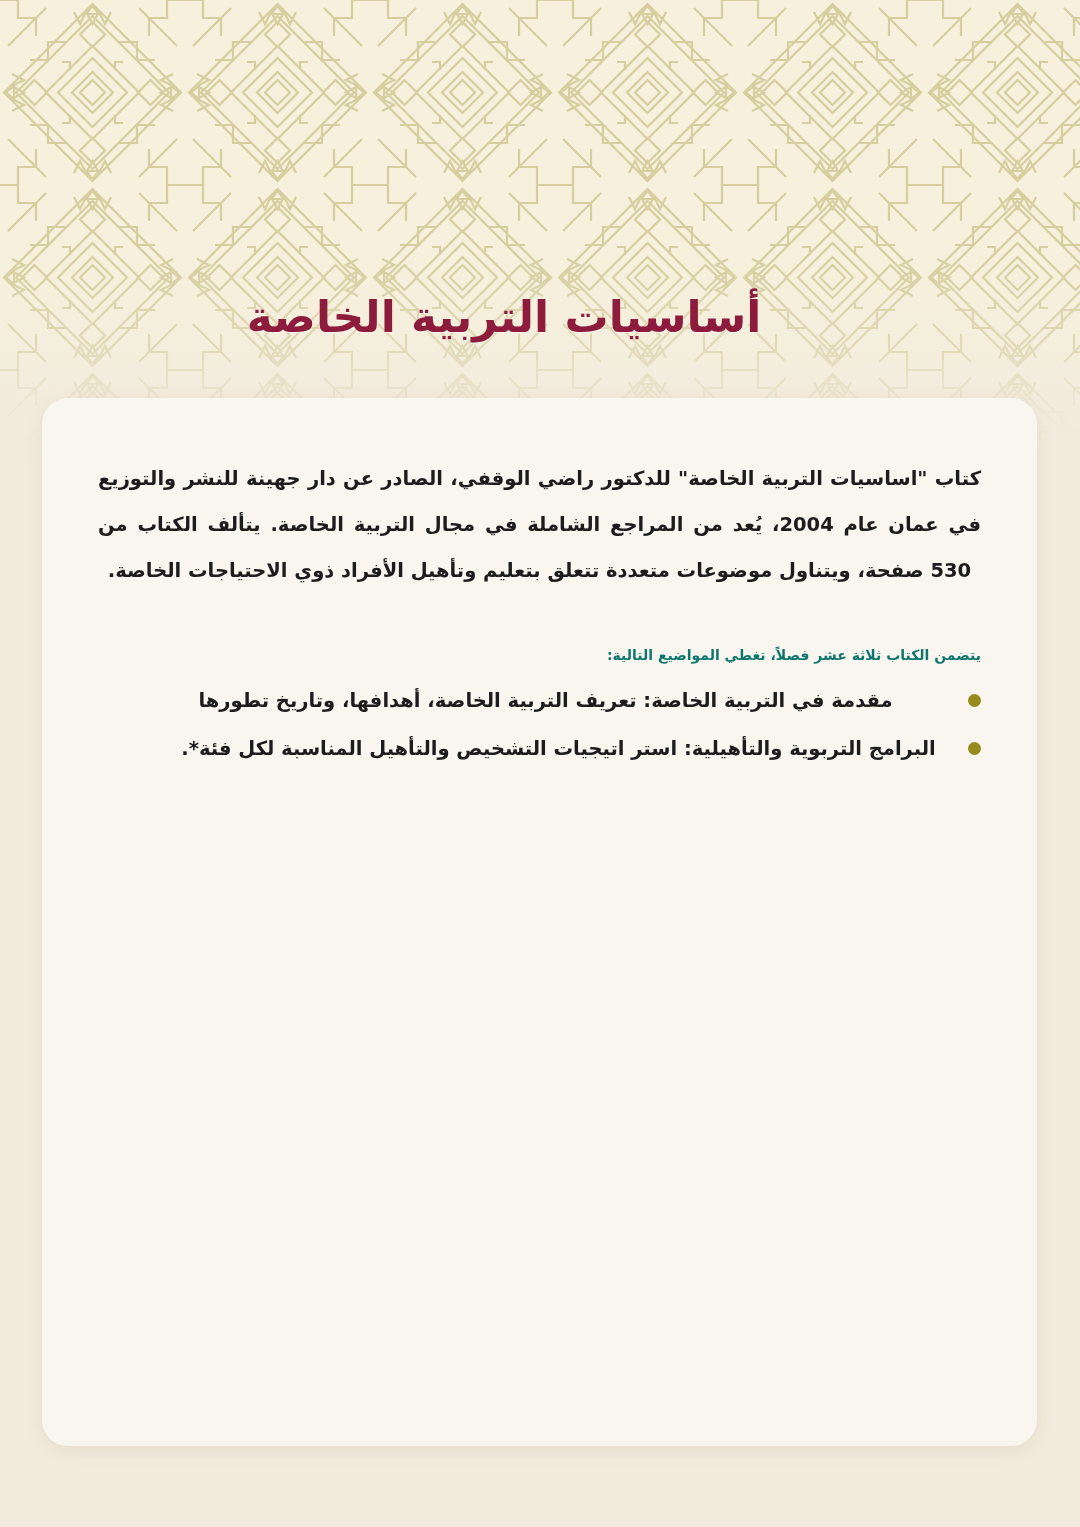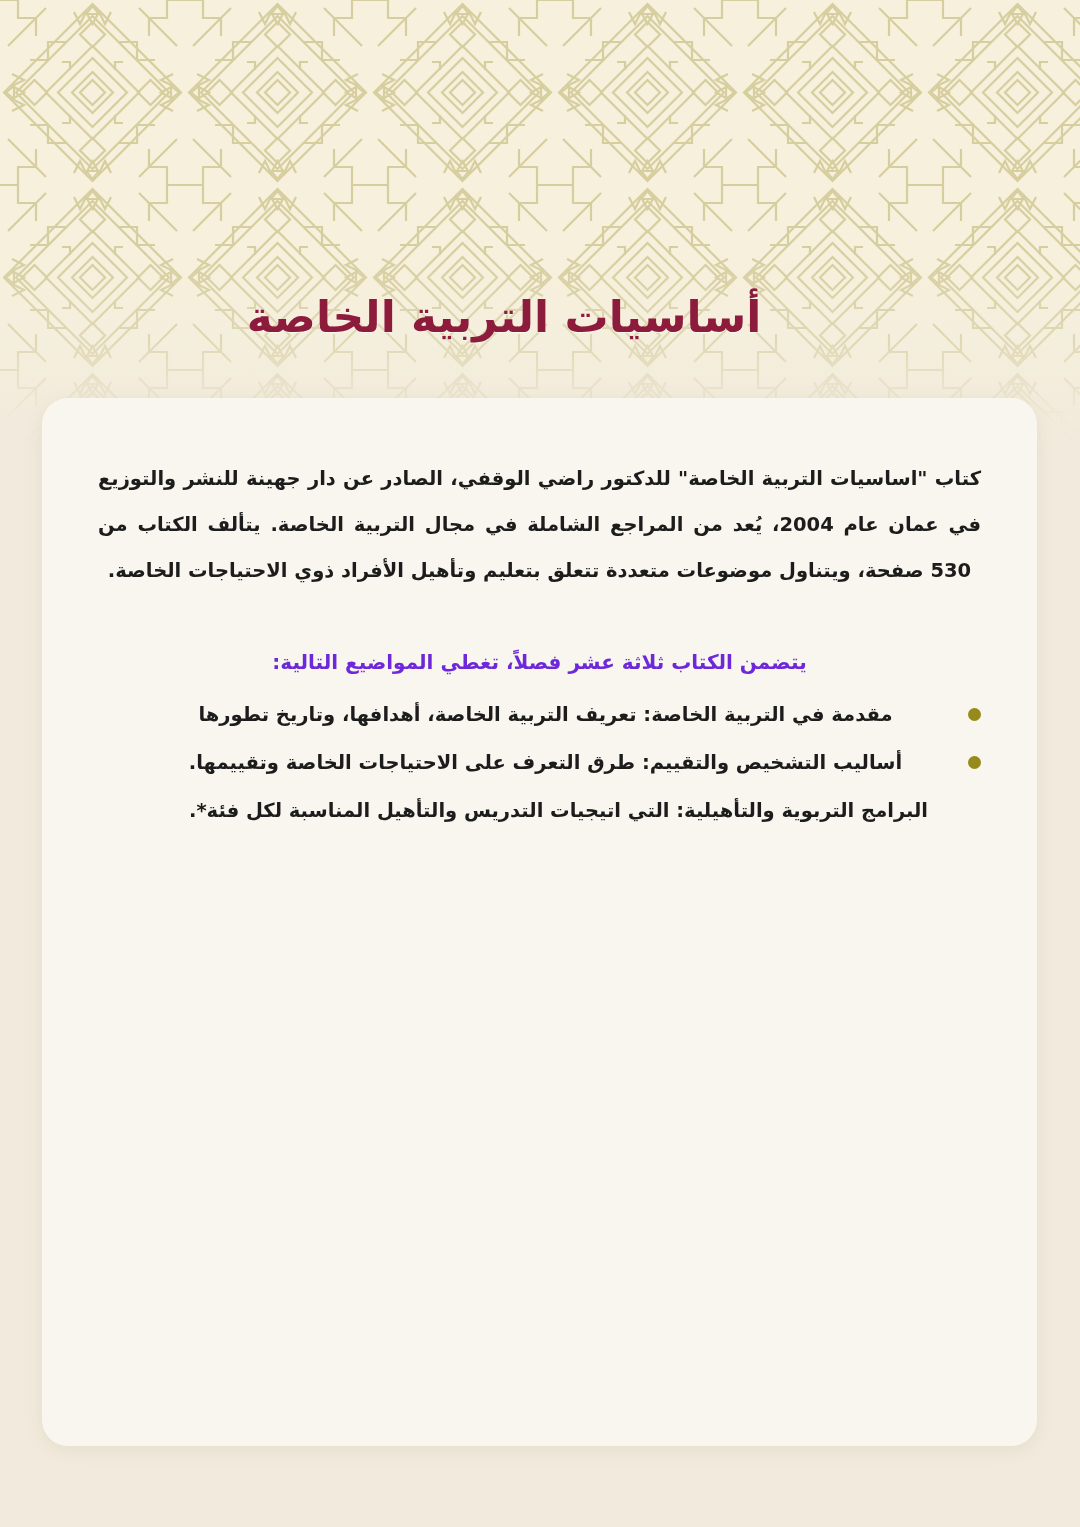--- a/index.html
+++ b/index.html
@@ -88,24 +88,23 @@
     font-weight: bold;
     color: #1C1C1C;
     line-height: 2.35;
     padding: 0 28px;
   }
 
   #intro-paragraph { margin-bottom: 46px; }
 
   #topics-lead {
     direction: rtl;
-    text-align: center;
-    font-size: 20px;
-    font-weight: bold;
-    color: #6d28d9;
+    font-size: 14px;
+    font-weight: bold;
+    color: #0f766e;
     line-height: 2.35;
     padding: 0 28px;
     margin-bottom: 6px;
   }
 
   #topics-list {
     list-style: none;
     direction: rtl;
     padding: 0 28px 0 28px;
     margin: 0;
@@ -211,24 +210,23 @@
   <ul id="topics-list">
 
     <li>
       <span class="bullet-dot"></span>
       <span>مقدمة في التربية الخاصة: تعريف التربية الخاصة، أهدافها، وتاريخ تطورها</span>
     </li>
 
 
     <li>
       <span class="bullet-dot"></span>
-      <span>أساليب التشخيص والتقييم: طرق التعرف على الاحتياجات الخاصة وتقييمها.</span>
     </li>
 
     <li style="padding-right:0;">
-      <span>البرامج التربوية والتأهيلية: التي اتيجيات التدريس والتأهيل المناسبة لكل فئة*.</span>
+      <span>البرامج التربوية والتأهيلية: استر اتيجيات التشخيص والتأهيل المناسبة لكل فئة*.</span>
     </li>
 
 
   </ul>
 
 
 </main>
 
 </body></html>

